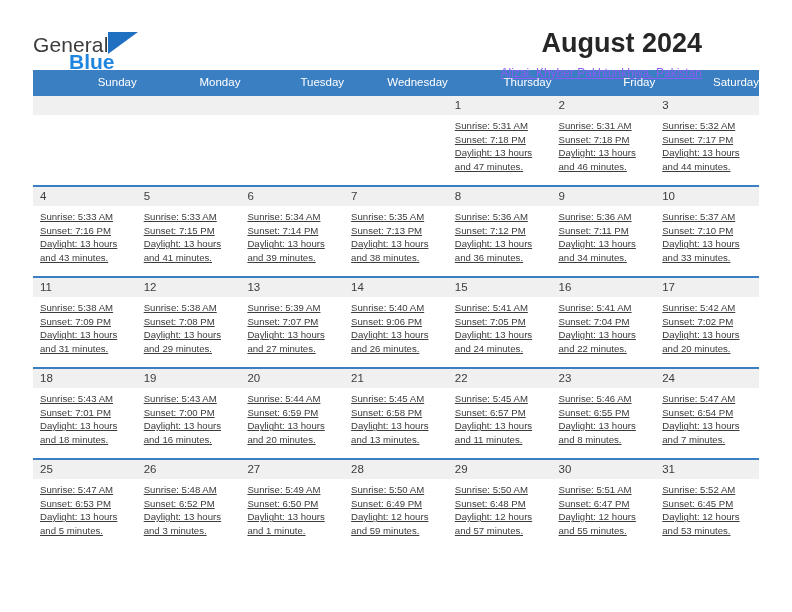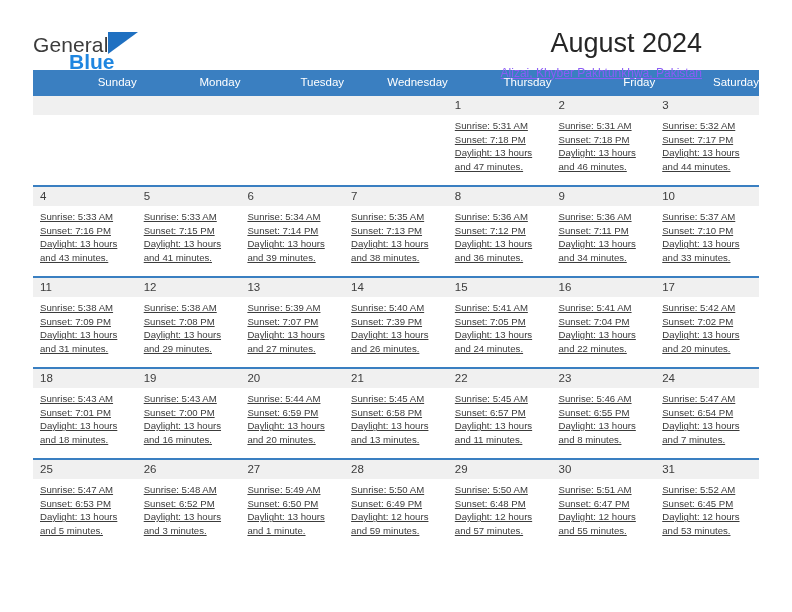--- a/index.html
+++ b/index.html
@@ -61,21 +61,21 @@
     margin-left: 36px;
     font-weight: bold;
   }
   .titles {
     text-align: right;
   }
   .cal-title {
     font-size: 27px;
     color: #262626;
     line-height: 1.15;
-    font-weight: normal;
+    font-weight: bold;
     margin: 0;
   }
   .cal-sub {
     font-size: 12px;
     color: #8b5cf6;
     margin-top: 7px;
     text-decoration: underline;
   }
 
   
@@ -288,21 +288,21 @@
               <div>Sunrise: 5:39 AM</div>
               <div>Sunset: 7:07 PM</div>
               <div>Daylight: 13 hours</div>
               <div>and 27 minutes.</div>
             </div>
           </td>
         <td>
             <span class="daynum">14</span>
             <div class="info">
               <div>Sunrise: 5:40 AM</div>
-              <div>Sunset: 7:39 PM</div>
+              <div>Sunset: 9:06 PM</div>
               <div>Daylight: 13 hours</div>
               <div>and 26 minutes.</div>
             </div>
           </td>
         <td>
             <span class="daynum">15</span>
             <div class="info">
               <div>Sunrise: 5:41 AM</div>
               <div>Sunset: 7:05 PM</div>
               <div>Daylight: 13 hours</div>

